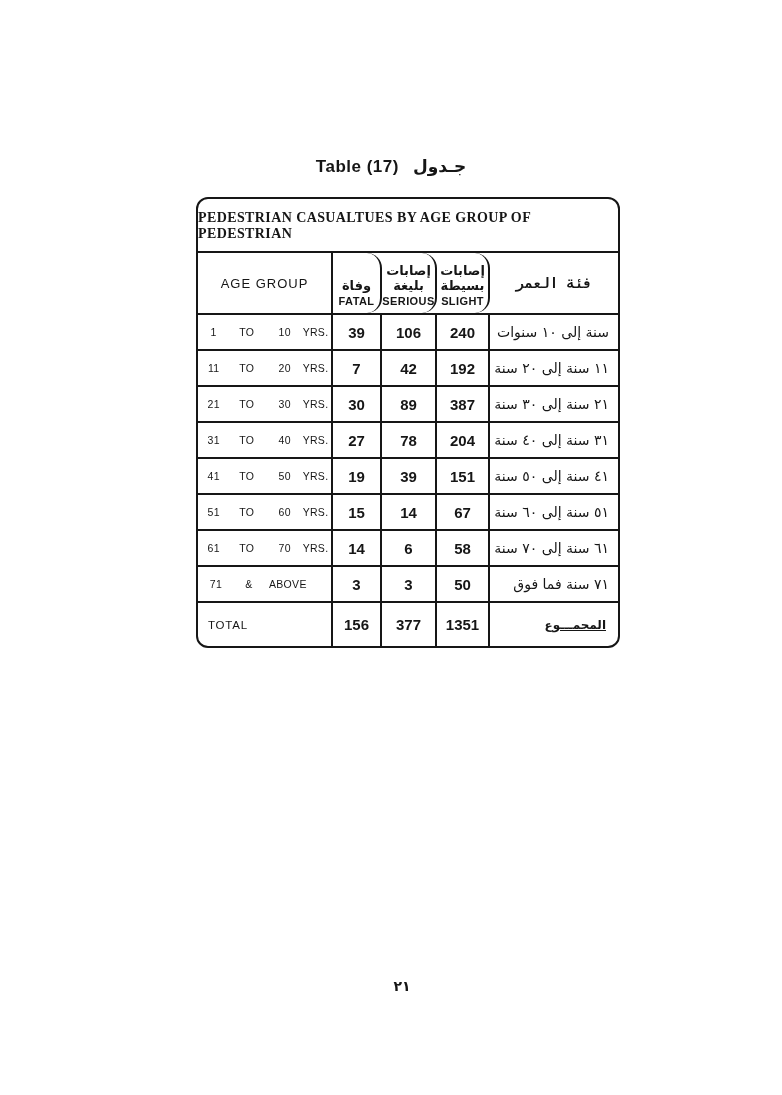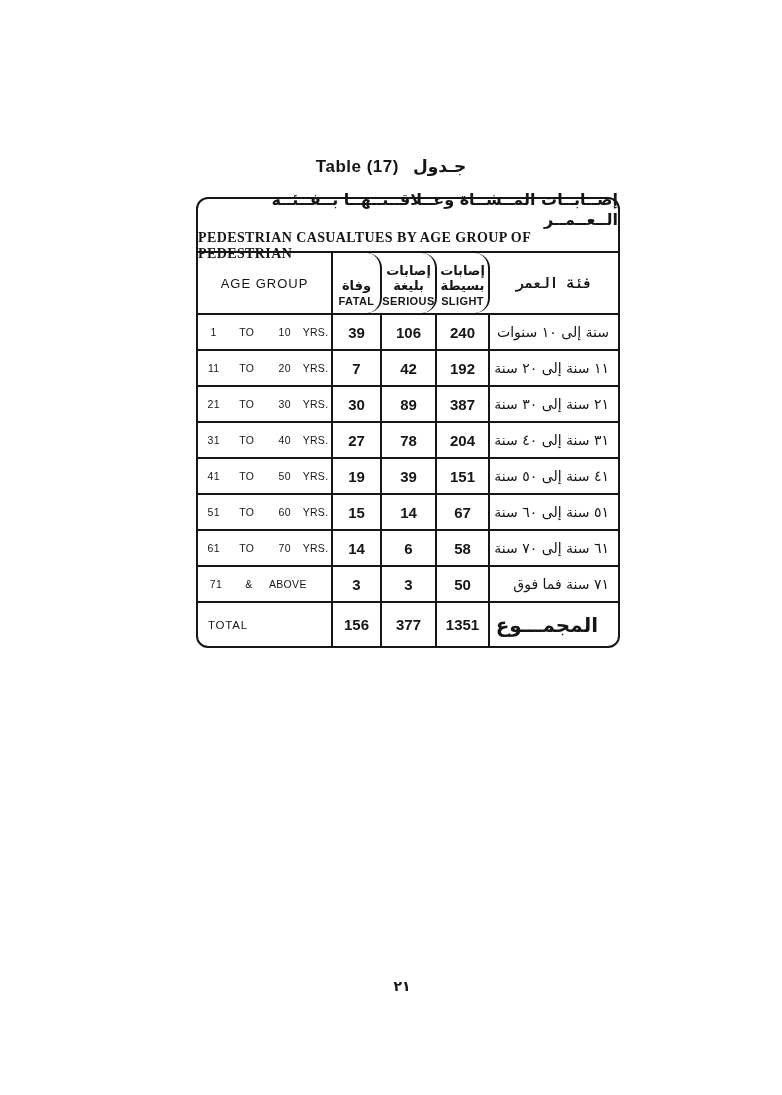--- a/index.html
+++ b/index.html
@@ -64,43 +64,42 @@
     justify-content:flex-start !important; padding-right:9px;
     font-size:14px;
   }
 
   
   .t-total { flex:1; border-bottom:none; }
   .t-total > div { display:flex; align-items:center; justify-content:center; }
   .c-total-label { justify-content:flex-start !important; padding-left:10px; font-size:11.5px; letter-spacing:0.8px; }
   .c-total-ar {
     font-family:"DejaVu Sans", sans-serif; direction:rtl;
-    justify-content:flex-start !important; padding-right:20px;
-    font-size:20px; font-weight:bold;
+    justify-content:flex-start !important; padding-right:12px;
+    font-size:12px; font-weight:bold;text-decoration:underline;
   }
 
   
   .page-number {
     position:absolute; top:978px; left:0; width:100%;
     text-align:center; text-indent:22px;
     font-family:"DejaVu Sans", sans-serif; font-weight:bold; font-size:14px;
     letter-spacing:3px;
   }
 </style>
 </head>
 <body>
 
 <div class="page-heading">
   <span>Table (17)</span><span class="ar">جـدول</span>
 </div>
 
 <div class="table-box">
 
   <div class="tbl-title">
-    <div class="t-ar">إصــابــات المــشــاة وعــلاقــتــهــا بــفــئــة الــعــمــر</div>
     <div class="t-en">PEDESTRIAN CASUALTUES  BY AGE GROUP OF PEDESTRIAN</div>
   </div>
 
   <div class="t-row t-head">
     <div>
       <span class="h-age">AGE GROUP</span>
     </div>
     <div class="h-col">
       <span class="h-ar-line">وفاة</span>
       <span class="h-en">FATAL</span>

